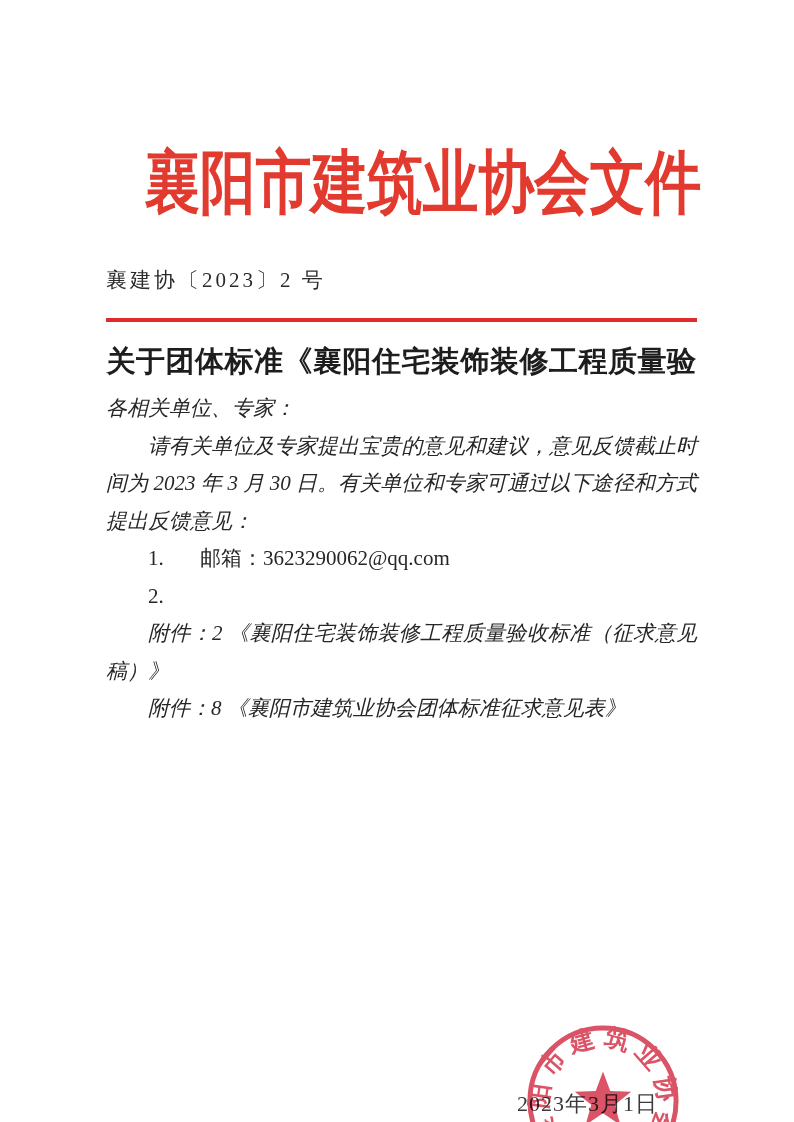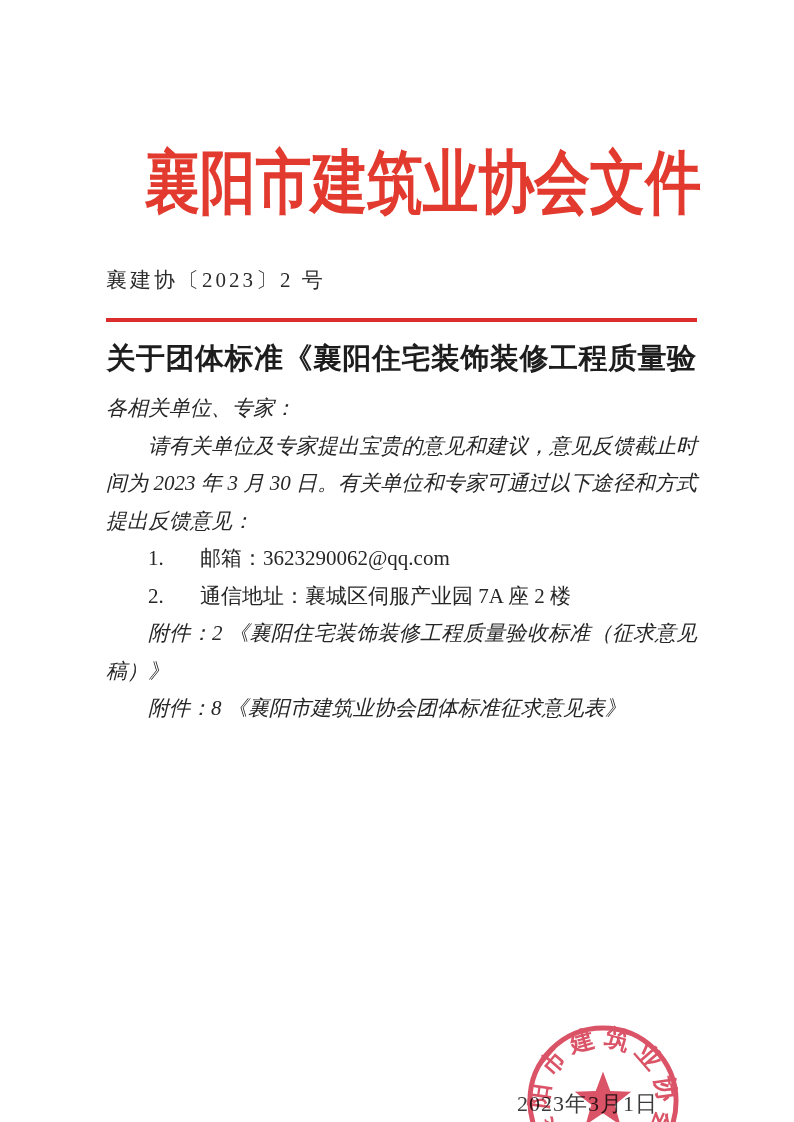--- a/index.html
+++ b/index.html
@@ -47,21 +47,21 @@
     margin-top:24px;
     width:100%;
     height:4px;
     background:var(--rule-red);
     border:none;
   }
   
   .doc-title{
     margin-top:19px;
     text-align:center;
-    font-family:Liberation Mono, monospace;
+    font-family:Liberation Sans, sans-serif;
     font-weight:bold;
     font-size:29px;
     line-height:40px;
     color:#1d1d1d;
     letter-spacing:0.5px;
   }
   
   .body-text{
     margin-top:9px;
     font-size:21px;
@@ -140,21 +140,20 @@
   <div class="body-text">
     <p>各相关单位、专家：</p>
     <p class="indent">请有关单位及专家提出宝贵的意见和建议，意见反馈截止时间为 2023 年 3 月 30 日。有关单位和专家可通过以下途径和方式提出反馈意见：</p>
 
     <div class="contact-row">
       <span class="contact-num">1.</span>
       <span class="contact-text">邮箱：3623290062@qq.com</span>
     </div>
     <div class="contact-row">
       <span class="contact-num">2.</span>
-      <span class="contact-text">通信地址：襄城区伺服产业园 7A 座 2 楼</span>
     </div>
 
     <p class="indent">附件：2 《襄阳住宅装饰装修工程质量验收标准（征求意见稿）》</p>
     <p class="indent">附件：8 《襄阳市建筑业协会团体标准征求意见表》</p>
   </div>
 
   <div class="issue-date">2023年3月1日</div>
 
   <div class="seal">
     <svg viewBox="0 0 160 160" xmlns="http://www.w3.org/2000/svg">

